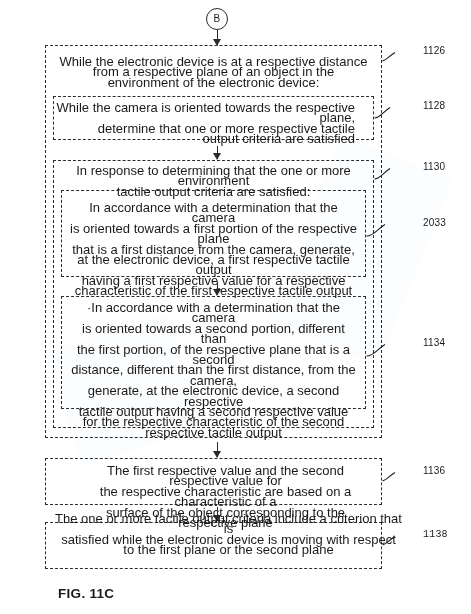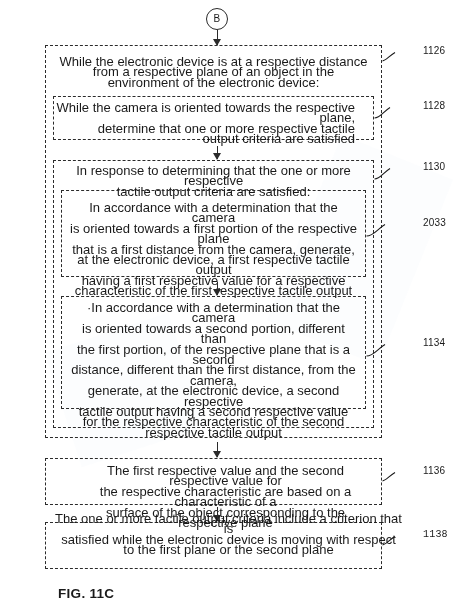--- a/index.html
+++ b/index.html
@@ -137,21 +137,21 @@
 <div class="leader" style="left:374px;top:105px;">
   <svg width="30" height="16" viewBox="0 0 30 16">
       <path d="M0.5 13 C6 13, 9 7, 16 2.5" stroke="#1a1a1a" stroke-width="1.1" fill="none"></path>
     </svg>
 </div>
 <div class="ref" style="left:398px;top:101px;text-align:center;">1128</div>
 
 <div class="arrow" style="left:216.5px;top:146px;height:13px;"></div>
 
 <div class="box" style="left:53px;top:160px;width:321px;height:268px;"></div>
-<div class="box-text" style="left:53px;width:321px;top:166px;">In response to determining that the one or more respective
+<div class="box-text" style="left:53px;width:321px;top:166px;">In response to determining that the one or more environment
 tactile output criteria are satisfied:</div>
 <div class="leader" style="left:374px;top:166px;">
   <svg width="30" height="16" viewBox="0 0 30 16">
       <path d="M0.5 13 C6 13, 9 7, 16 2.5" stroke="#1a1a1a" stroke-width="1.1" fill="none"></path>
     </svg>
 </div>
 <div class="ref" style="left:398px;top:162px;">1130</div>
 
 <div class="box" style="left:61px;top:190px;width:305px;height:87px;"></div>
 <div class="box-text" style="left:61px;width:305px;top:203px;">In accordance with a determination that the camera

